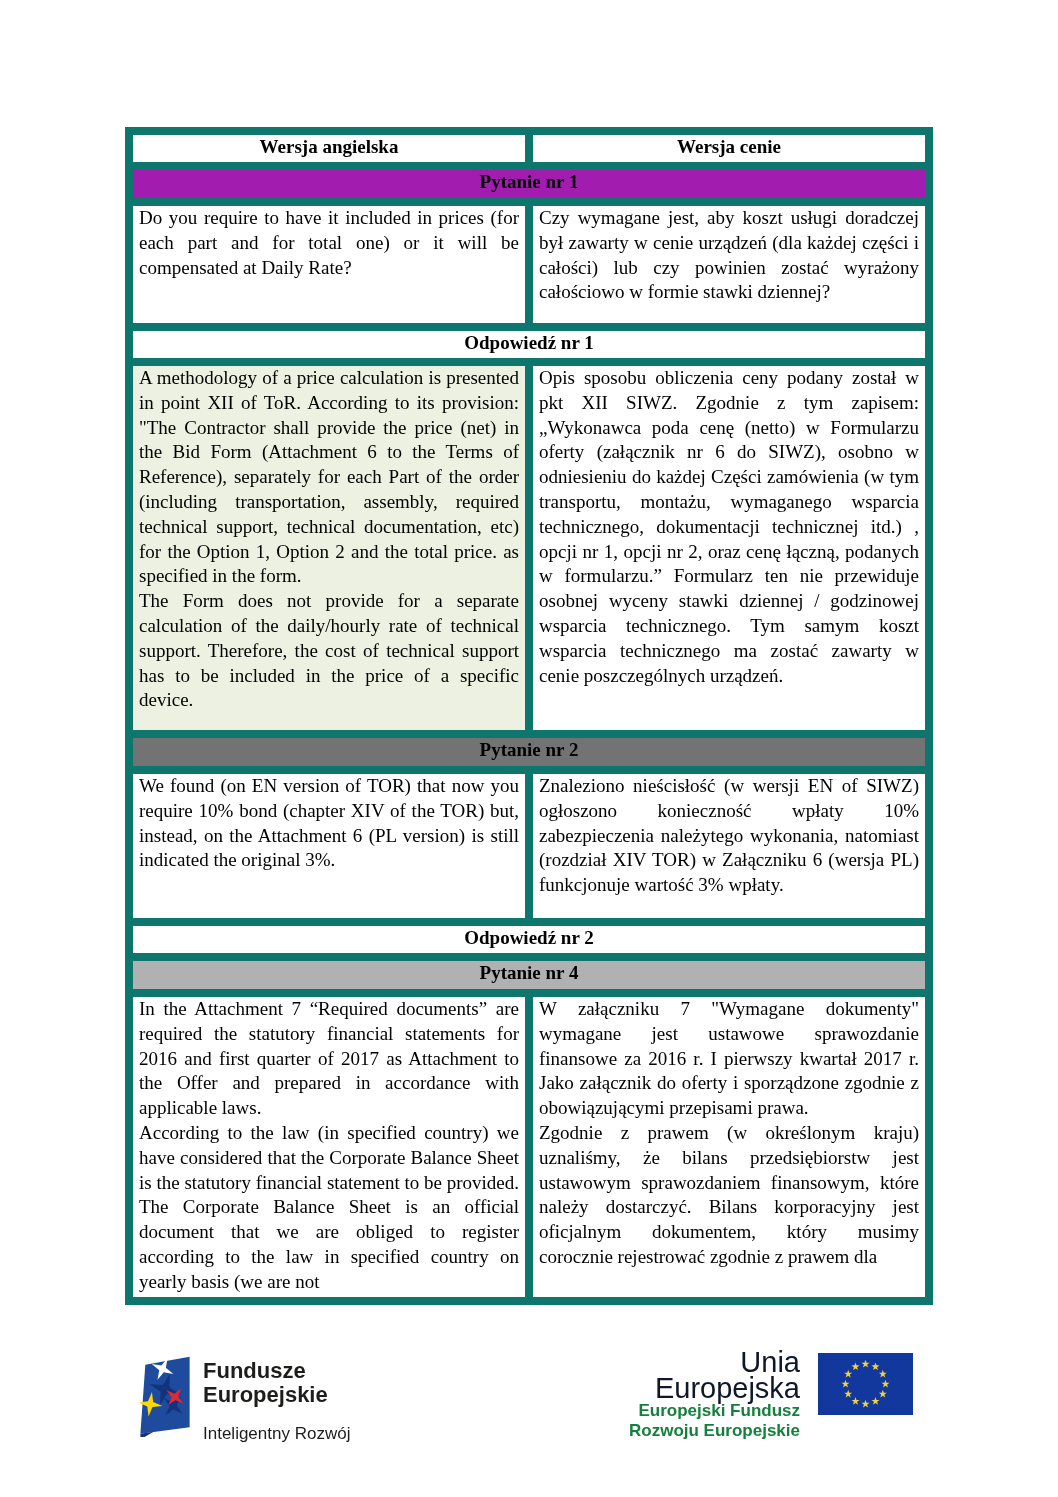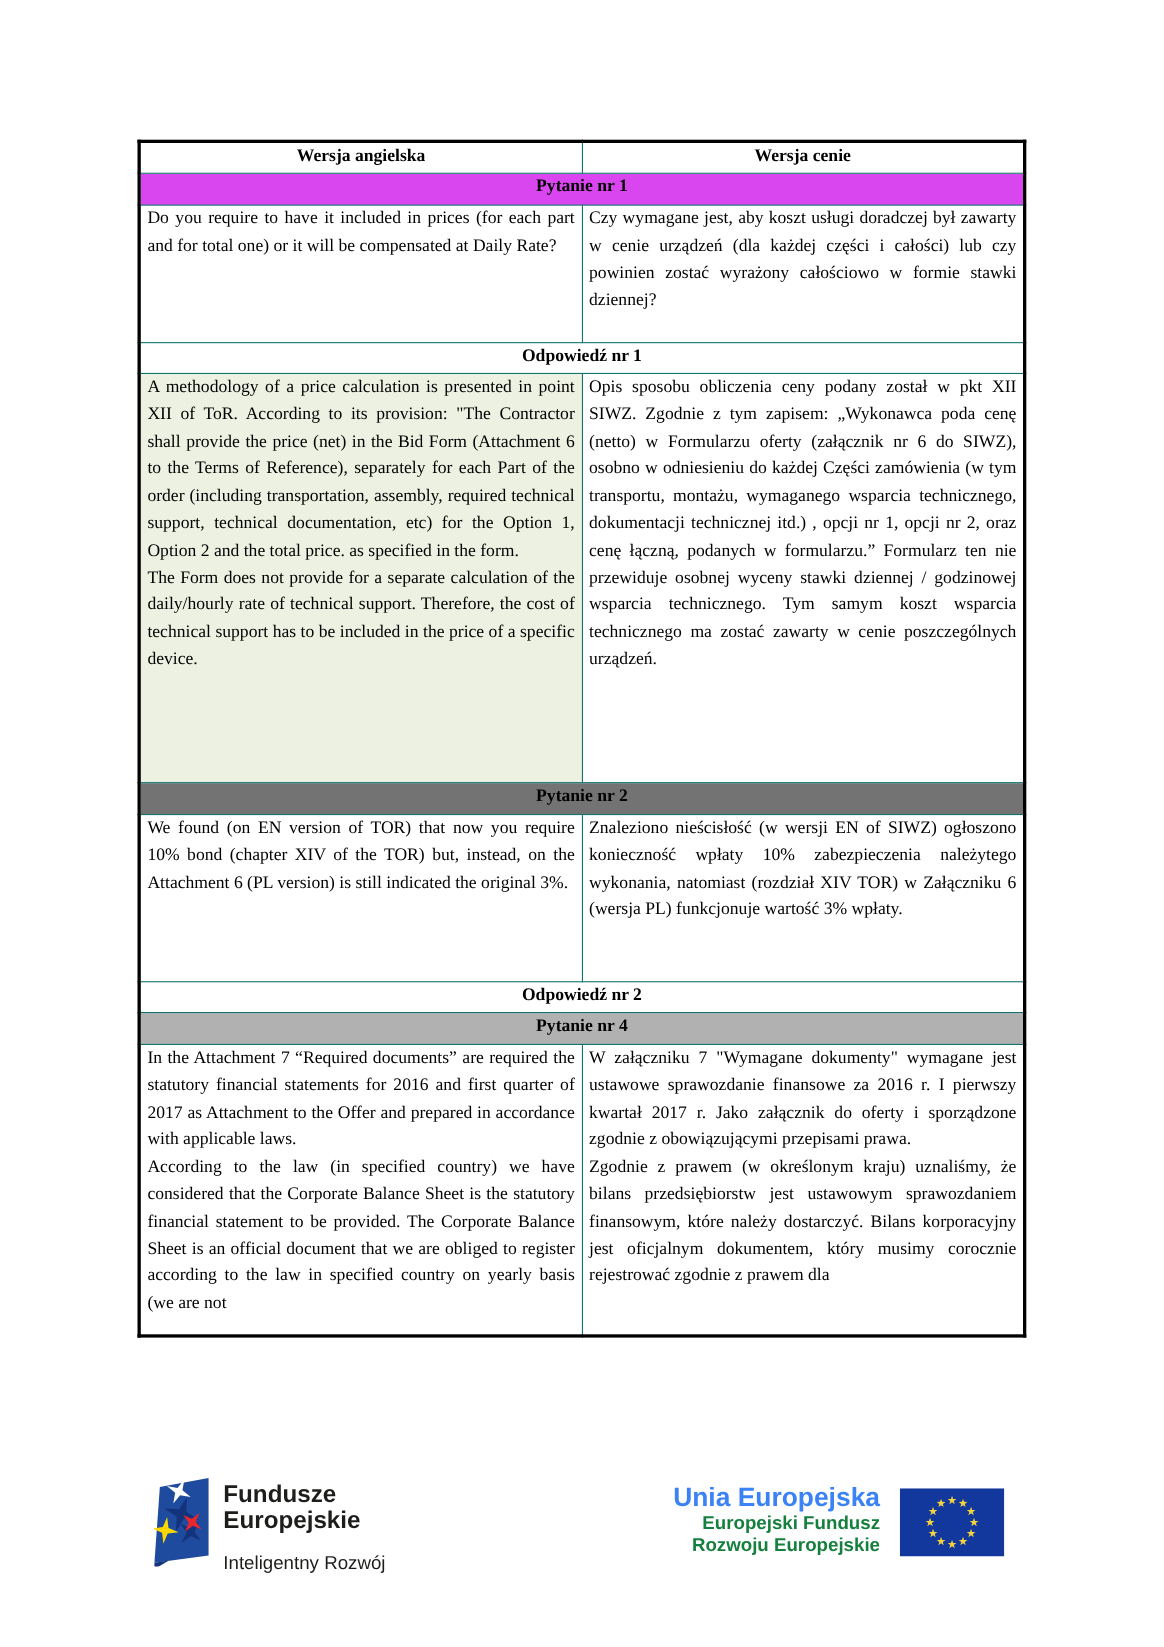--- a/index.html
+++ b/index.html
@@ -1,36 +1,36 @@
 <!DOCTYPE html>
 <html lang="pl"><head>
 <meta charset="utf-8">
 <style>
   html,body{margin:0;padding:0;background:#ffffff;}
   body{width:1058px;height:1497px;font-family:"Liberation Serif",serif;color:#000;}
   .page{position:relative;width:1058px;height:1497px;background:#fff;overflow:hidden;}
 
   
   table.qa{position:absolute;left:125px;top:127px;width:808px;border-collapse:collapse;table-layout:fixed;border:3px solid #000;}
-  table.qa td{border:1px solid #0f766e;vertical-align:top;font-size:16px;line-height:24.8px;padding:0 6px 2px 6px;overflow:hidden;margin-top:14px;}
+  table.qa td{border:8px solid #0f766e;vertical-align:top;font-size:19px;line-height:24.8px;padding:0 6px 2px 6px;overflow:hidden;margin-top:14px;}
   td.colhdr{font-weight:bold;text-align:center;height:25px;padding-top:1px;}
   td.qbar{font-weight:bold;text-align:center;height:26px;padding-top:1px;}
   td.abar{font-weight:bold;text-align:center;height:25px;padding-top:1px;}
   td.cell{text-align:justify;white-space:pre-line;}
 
   
   .footer{position:absolute;left:0;top:1335px;width:1058px;height:110px;}
-  .logo-left{position:absolute;left:140px;top:5px;display:flex;align-items:flex-start;font-family:"Liberation Sans",sans-serif;}
+  .logo-left{position:absolute;left:140px;top:18px;display:flex;align-items:flex-start;font-family:"Liberation Sans",sans-serif;}
   .fe-flag{display:block;margin-top:2px;}
   .fe-text{margin-left:13px;padding-top:6px;}
   .fe-title{font-size:22px;font-weight:bold;line-height:24px;color:#1d1d1b;}
   .fe-sub{font-size:17px;line-height:20px;margin-top:17px;color:#1d1d1b;}
   .logo-right{position:absolute;left:600px;top:12px;display:flex;align-items:flex-start;font-family:"Liberation Sans",sans-serif;}
   .eu-text{width:200px;text-align:right;padding-top:2px;}
-  .eu-title{font-size:24px;font-weight:bold;line-height:26px;color:#3b82f6;}
+  .eu-title{font-size:29px;font-weight:normal;line-height:26px;color:#0f172a;}
   .eu-sub{font-size:17px;font-weight:bold;line-height:20px;color:#15803d;}
   .eu-flag{display:block;margin-left:18px;margin-top:6px;}
 </style>
 </head>
 <body>
 
 <div class="page">
 
   <table class="qa">
     <colgroup>
@@ -38,21 +38,21 @@
         <col style="width:50%">
       </colgroup>
 
     <tbody>
         <tr>
       <td class="colhdr">Wersja angielska</td>
       <td class="colhdr">Wersja cenie</td>
     </tr>
 
     <tr>
-      <td class="qbar" colspan="2" style="background:#d946ef">Pytanie nr 1</td>
+      <td class="qbar" colspan="2" style="background:#a21caf">Pytanie nr 1</td>
     </tr>
     <tr style="height:125px">
       <td class="cell">Do you require to have it included in prices (for each part and for total one) or it will be compensated at Daily Rate?</td>
       <td class="cell">Czy wymagane jest, aby koszt usługi doradczej był zawarty w cenie urządzeń (dla każdej części i całości) lub czy powinien zostać wyrażony całościowo w formie stawki dziennej?</td>
     </tr>
     <tr>
       <td class="abar" colspan="2">Odpowiedź nr 1</td>
     </tr>
     <tr style="height:372px">
       <td class="cell" style="background:#edf1e1">A methodology of a price calculation is presented in point XII of ToR. According to its provision: "The Contractor shall provide the price (net) in the Bid Form (Attachment 6 to the Terms of Reference), separately for each Part of the order (including transportation, assembly, required technical support, technical documentation, etc) for the Option 1, Option 2 and the total price. as specified in the form.

